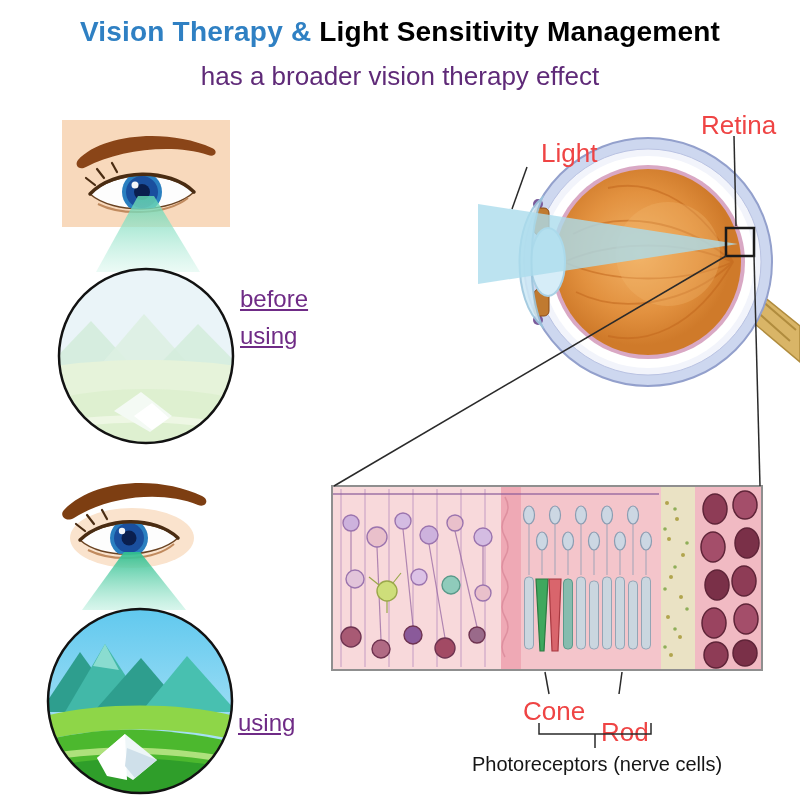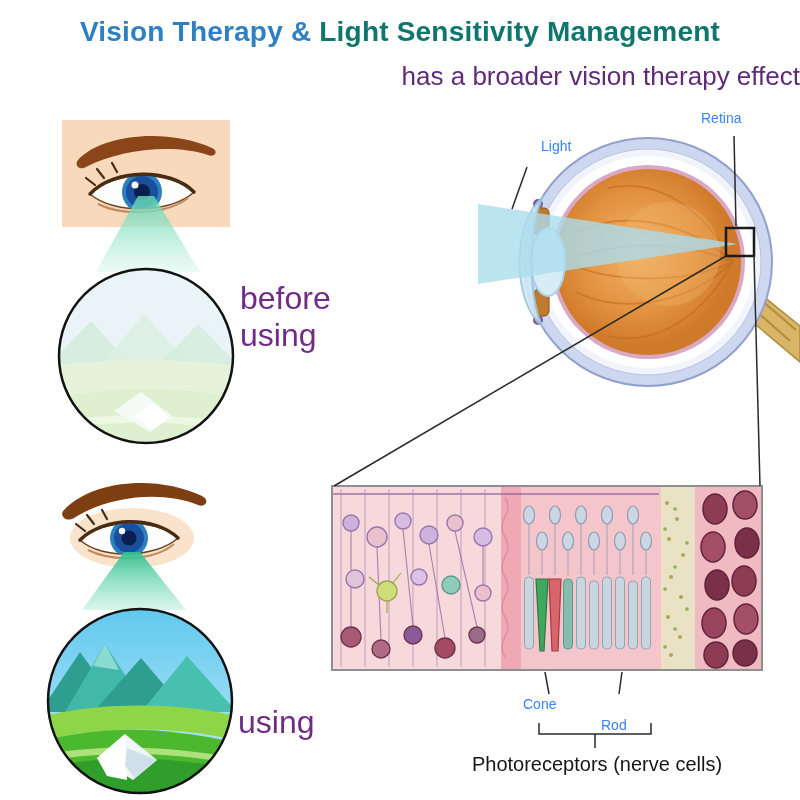--- a/index.html
+++ b/index.html
@@ -2,31 +2,31 @@
 <html><head>
 <meta charset="utf-8">
 <style>
   * { margin:0; padding:0; box-sizing:border-box; }
   html,body { width:800px; height:800px; background:#ffffff; font-family:"Liberation Sans", sans-serif; }
   .page { position:relative; width:800px; height:800px; background:#fff; overflow:hidden; }
 
   .title { position:absolute; top:16px; left:0; width:100%; text-align:center;
            font-size:28px; font-weight:bold; letter-spacing:.2px; white-space:nowrap; }
   .title .t-blue { color:#2f80c3; }
-  .title .t-purple { color:#0f766e; }
-  .subtitle { position:absolute; top:61px; left:0; width:100%; text-align:right;
+  .title .t-purple { color:#000000; }
+  .subtitle { position:absolute; top:61px; left:0; width:100%; text-align:center;
               font-size:26px; font-weight:500; color:#5f2a78; }
 
   .abs { position:absolute; }
   svg { display:block; }
 
-  .caption { position:absolute; color:#6f2b86; font-size:32px; font-weight:500; line-height:37px; }
+  .caption { position:absolute; color:#6f2b86; font-size:24px; font-weight:500; line-height:37px;text-decoration:underline; }
   .caption span { display:block; }
 
-  .anat-label { position:absolute; color:#3b82f6; font-size:14px; }
+  .anat-label { position:absolute; color:#ef4444; font-size:26px; }
   .photorec-label { position:absolute; top:753px; left:380px; width:434px; text-align:center;
                     color:#161616; font-size:20px; }
 
   .overlay { position:absolute; left:0; top:0; width:800px; height:800px; pointer-events:none; }
 </style>
 </head>
 <body>
 
 <div class="page">
 

